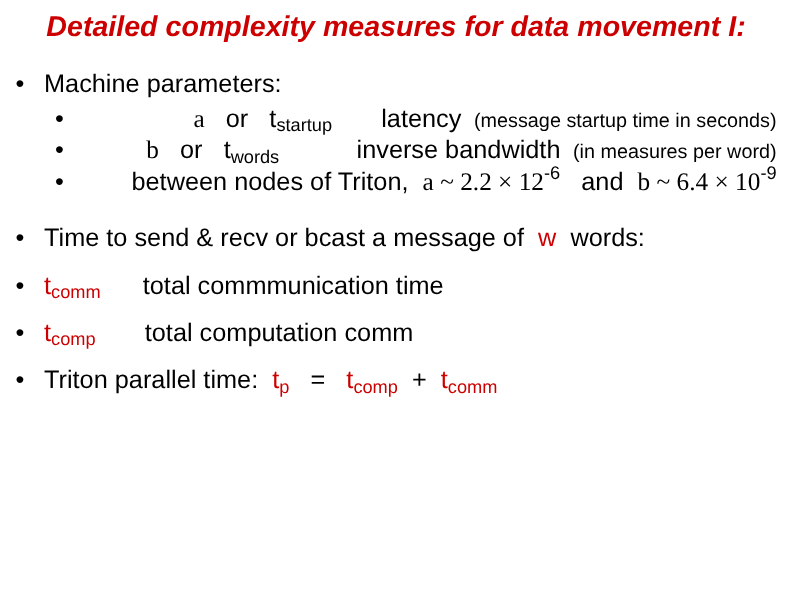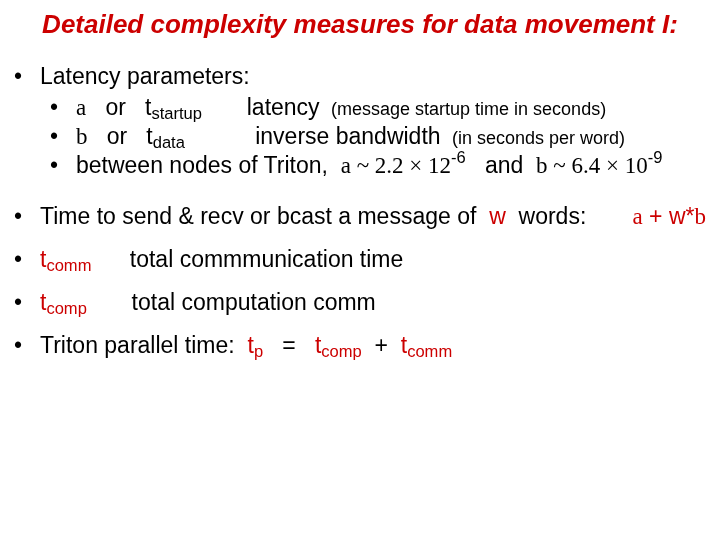--- a/index.html
+++ b/index.html
@@ -43,65 +43,65 @@
   .b1 .txt { flex: 1; }
   .b2 {
     font-size: 23px;
     margin: 0 0 2px 36px;
     display: flex;
   }
   .b2 .dot {
     width: 26px;
     flex: 0 0 26px;
   }
-  .b2 .txt { flex: 1; }
+  .b2 .txt { flex: 1; text-align: right; }
   .smalltxt { font-size: 18px; }
   sub { font-size: 0.72em; line-height: 0; vertical-align: baseline; position: relative; top: 0.25em; }
   sup { font-size: 0.72em; line-height: 0; vertical-align: baseline; position: relative; top: -0.55em; }
   .red { color: #cc0000; }
   .gap-sm { height: 12px; }
   .gap-md { height: 22px; }
   .rt { float: right; }
 </style>
 </head>
 <body>
 
 <div class="slide">
 
   <div class="title">
     <span>Detailed complexity measures for data movement I:</span><br>
   </div>
 
 
   <div class="b1">
     <span class="dot">•</span>
-    <span class="txt">Latency parameters:</span>
+    <span class="txt">Machine parameters:</span>
   </div>
 
   <div class="b2">
     <span class="dot">•</span>
     <span class="txt">
       <span style="font-family:'Symbol',serif;">a</span>
       &nbsp;&nbsp;<span>or</span>&nbsp;&nbsp;
       <span><span>t</span><sub>startup</sub></span>
       &nbsp;&nbsp;&nbsp;&nbsp;&nbsp;
       <span>latency</span>
       <span class="smalltxt">&nbsp;<span>(message startup time in seconds)</span></span>
     </span>
   </div>
 
   <div class="b2">
     <span class="dot">•</span>
     <span class="txt">
       <span style="font-family:'Symbol',serif;">b</span>
       &nbsp;&nbsp;<span>or</span>&nbsp;&nbsp;
-      <span><span>t</span><sub>data</sub></span>
+      <span><span>t</span><sub>words</sub></span>
       &nbsp;&nbsp;&nbsp;&nbsp;&nbsp;&nbsp;&nbsp;&nbsp;&nbsp;
       <span>inverse bandwidth</span>
-      <span class="smalltxt">&nbsp;<span>(in seconds per word)</span></span>
+      <span class="smalltxt">&nbsp;<span>(in measures per word)</span></span>
     </span>
   </div>
 
   <div class="b2">
     <span class="dot">•</span>
     <span class="txt">
       <span>between nodes of Triton,</span>&nbsp;
       <span style="font-family:'Symbol',serif;">a ~ 2.2 × 12</span><sup>-6</sup>
       &nbsp;&nbsp;<span>and</span>&nbsp;
       <span style="font-family:'Symbol',serif;margin-top:37px;">b ~ 6.4 × 10</span><sup>-9</sup>
@@ -109,23 +109,20 @@
   </div>
 
   <div class="gap-md"></div>
 
   <div class="b1">
     <span class="dot">•</span>
     <span class="txt">
       <span>Time to send &amp; recv or bcast a message of</span>
       <span class="red">&nbsp;<span>w</span>&nbsp;</span>
       <span>words:</span>
-      <span class="red rt">
-        <span style="font-family:'Symbol',serif;">a</span><span> + w*</span><span style="font-family:'Symbol',serif;">b</span>
-      </span>
     </span>
   </div>
 
   <div class="gap-sm"></div>
 
   <div class="b1">
     <span class="dot">•</span>
     <span class="txt">
       <span class="red"><span>t</span><sub>comm</sub></span>
       &nbsp;&nbsp;&nbsp;&nbsp;

